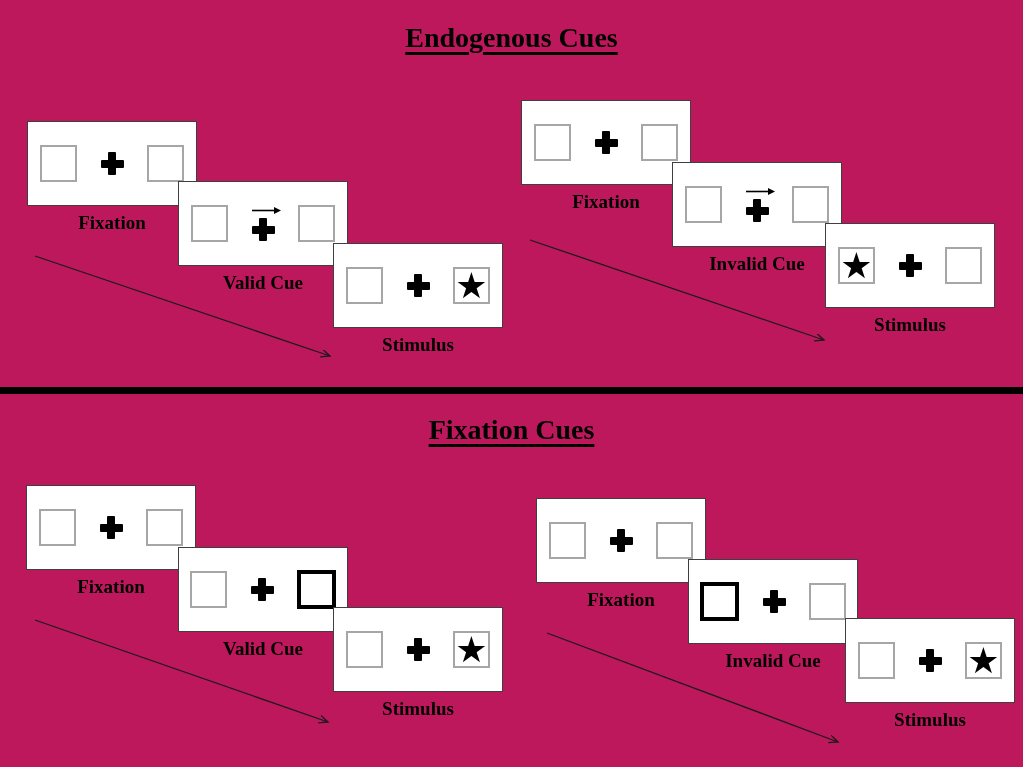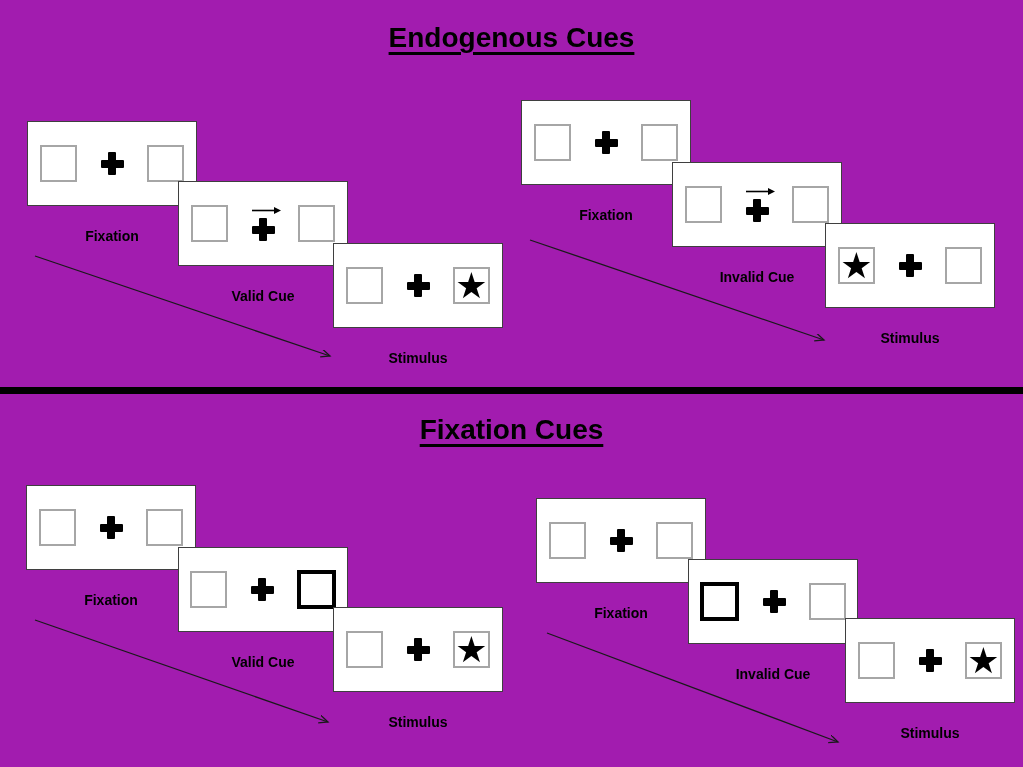--- a/index.html
+++ b/index.html
@@ -1,33 +1,33 @@
 <!DOCTYPE html>
 <html><head>
 <meta charset="utf-8">
 <style>
   html,body{margin:0;padding:0;background:#ffffff;}
   .canvas{
-    position:relative;width:1023px;height:767px;background:#a21caf;
-    font-family:Liberation Sans, sans-serif;overflow:hidden;color:#000;
+    position:relative;width:1023px;height:767px;background:#be185d;
+    font-family:Liberation Serif, serif;overflow:hidden;color:#000;
   }
   .title{
     position:absolute;left:0;width:100%;text-align:center;
     font-weight:bold;font-size:28px;letter-spacing:0;
     text-decoration:underline;text-decoration-thickness:2.5px;text-underline-offset:5px;
   }
   #title-endogenous{top:22px;}
   #title-exogenous{top:414px;}
   .divider{position:absolute;left:0;top:387px;width:1023px;height:7px;background:#000;}
   .step{position:absolute;width:170px;}
   .screen{
     width:170px;height:85px;background:#fff;border:1.5px solid #3f3f3f;
     box-sizing:border-box;display:flex;align-items:center;justify-content:center;gap:19px;
   }
-  .step-label{margin-top:22px;text-align:center;font-weight:bold;font-size:14px;}
+  .step-label{margin-top:6px;text-align:center;font-weight:bold;font-size:19px;}
   .box{
     width:37px;height:37px;border:2px solid #a6a6a6;box-sizing:border-box;background:#fff;
     display:flex;align-items:center;justify-content:center;flex:0 0 auto;
   }
   .box.cue-bold{border:4px solid #000;width:39px;height:39px;}
   .mid{display:flex;flex-direction:column;align-items:center;justify-content:center;width:32px;flex:0 0 auto;}
   .cue-arrow{margin-bottom:3px;margin-left:8px;display:block;}
   .plus{position:relative;width:23px;height:23px;}
   .plus::before{content:"";position:absolute;left:7.5px;top:0;width:8px;height:23px;background:#000;border-radius:1px;}
   .plus::after{content:"";position:absolute;top:7.5px;left:0;width:23px;height:8px;background:#000;border-radius:1px;}

